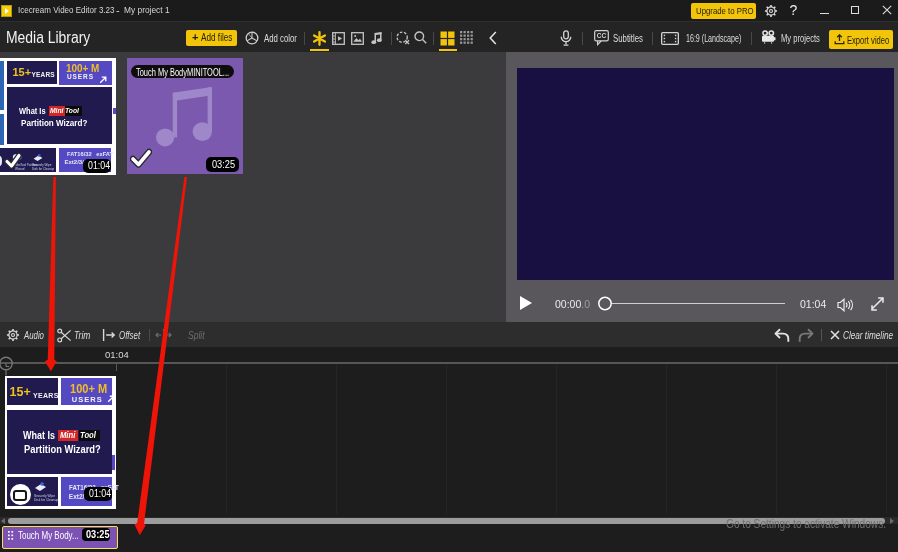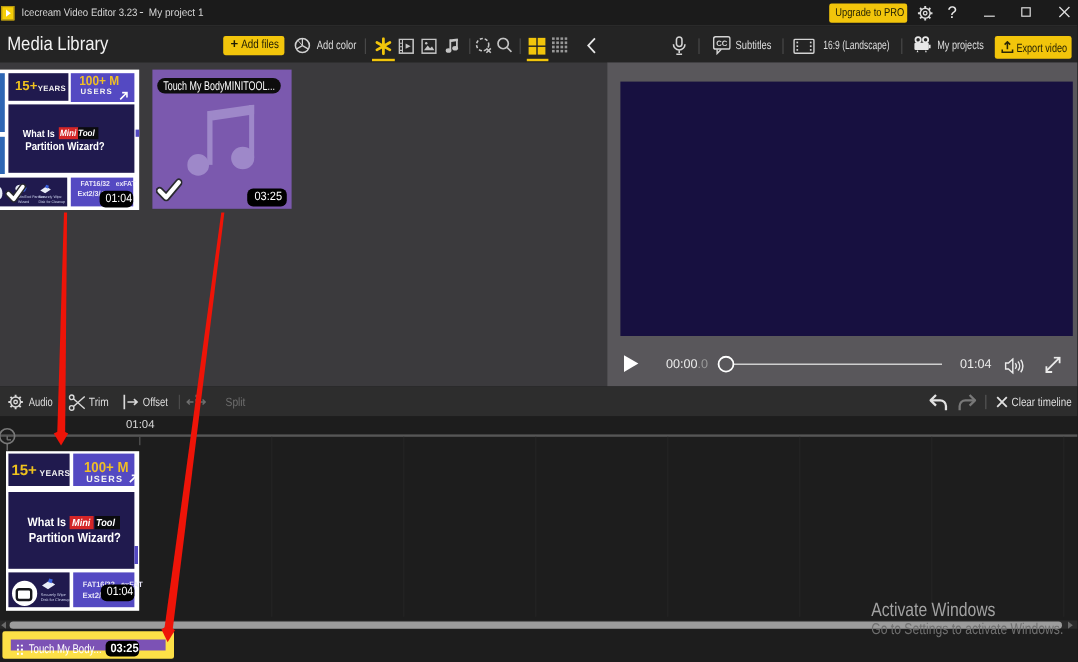--- a/index.html
+++ b/index.html
@@ -186,21 +186,21 @@
     <path d="M9 4.7 a3.2 3.2 0 0 1 0 4.6"></path>
     <path d="M11.3 3.2 a5.8 5.8 0 0 1 0 7.6"></path>
     <path d="M13.6 1.8 a8.4 8.4 0 0 1 0 10.4"></path>
   </svg>
 
   <svg class="abs" style="left:364px;top:245px;" width="15" height="14" viewBox="0 0 15 14" fill="none" stroke="#eaeaea" stroke-width="1.5">
     <path d="M2.2 11.8 L12.8 1.2 M8.2 1 H13 V5.8 M6.8 13 H2 V8.2"></path>
   </svg>
 </div>
 
-<div class="abs" style="left:0;top:322px;width:898px;height:25px;background:#2d2d2d;">
+<div class="abs" style="left:0;top:322px;width:898px;height:25px;background:#2d2d2d;font-style:italic;">
   <svg class="abs" style="left:6px;top:5.5px;" width="14" height="14" viewBox="0 0 15 15" fill="none" stroke="#d8d8d8">
     <g stroke-width="1.7">
       <path d="M7.5 1 V3.2 M7.5 11.8 V14 M1 7.5 H3.2 M11.8 7.5 H14 M2.9 2.9 L4.5 4.5 M10.5 10.5 L12.1 12.1 M12.1 2.9 L10.5 4.5 M4.5 10.5 L2.9 12.1"></path>
     </g>
     <circle cx="7.5" cy="7.5" r="4.4" stroke-width="1.3"></circle>
     <circle cx="7.5" cy="7.5" r="1.6" stroke-width="1.2"></circle>
   </svg>
   <div class="abs" style="left:24px;top:8px;font-size:10px;color:#dedede;"><span class="sx" style="transform:scaleX(0.78);">Audio</span></div>
 
   <svg class="abs" style="left:57px;top:6px;" width="15" height="15" viewBox="0 0 15 15" fill="none" stroke="#d8d8d8" stroke-width="1.2">
@@ -298,35 +298,34 @@
 
     <div class="abs" style="left:79px;top:111px;width:27.5px;height:14px;background:#000;border-radius:5px;"></div>
     <div class="abs" style="left:83.5px;top:112.5px;font-size:10px;color:#fff;"><span class="sx" style="transform:scaleX(0.88);">01:04</span></div>
   </div>
 
   <div class="abs" style="left:0;top:170px;width:898px;height:7px;background:#2a2a2a;"></div>
   <div class="abs" style="left:8px;top:170.5px;width:877px;height:6px;background:#9c9c9c;border-radius:3px;"></div>
   <div class="abs" style="left:1px;top:170.5px;width:0;height:0;border-right:4px solid #6a6a6a;border-top:3px solid transparent;border-bottom:3px solid transparent;"></div>
   <div class="abs" style="left:890px;top:170.5px;width:0;height:0;border-left:4px solid #6a6a6a;border-top:3px solid transparent;border-bottom:3px solid transparent;"></div>
 
-  <div class="abs" style="left:1.5px;top:179px;width:143px;height:22.5px;background:#7c52b5;border:7px solid #fde047;border-radius:2px;box-sizing:border-box;">
+  <div class="abs" style="left:1.5px;top:179px;width:116px;height:22.5px;background:#7c52b5;border:1px solid #fde047;border-radius:2px;box-sizing:border-box;">
     <svg class="abs" style="left:5.5px;top:3.5px;" width="6" height="10" viewBox="0 0 6 10" fill="#fff">
       <rect x="0" y="0" width="1.7" height="1.7"></rect>
         <rect x="3.4" y="0" width="1.7" height="1.7"></rect>
       <rect x="0" y="3.5" width="1.7" height="1.7"></rect>
         <rect x="3.4" y="3.5" width="1.7" height="1.7"></rect>
       <rect x="0" y="7" width="1.7" height="1.7"></rect>
         <rect x="3.4" y="7" width="1.7" height="1.7"></rect>
     </svg>
     <div class="abs" style="left:15px;top:2px;font-size:10.5px;color:#fff;"><span class="sx" style="transform:scaleX(0.76);">Touch My Body...</span></div>
     <div class="abs" style="left:79.5px;top:0.5px;width:27.5px;height:13.5px;background:#000;border-radius:4px;"></div>
     <div class="abs" style="left:83.5px;top:2px;font-size:10px;color:#fff;font-weight:bold;"><span class="sx" style="transform:scaleX(0.92);">03:25</span></div>
   </div>
 
-  <div class="abs" style="left:726px;top:152.5px;font-size:16px;color:#a2a2a2;"><span class="sx" style="transform:scaleX(0.82);">Activate Windows</span></div>
   <div class="abs" style="left:726px;top:168.5px;font-size:13px;color:#6f6f6f;"><span class="sx" style="transform:scaleX(0.78);">Go to Settings to activate Windows.</span></div>
 </div>
 
 <div class="abs" style="left:0;top:58px;width:116px;height:116.5px;background:#fff;">
 
   <div class="abs" style="left:0;top:2.5px;width:3.8px;height:49.5px;background:#2d66b4;"></div>
   <div class="abs" style="left:0;top:56px;width:3.8px;height:30.5px;background:#2d66b4;"></div>
 
   <div class="abs" style="left:6.5px;top:2.5px;width:50px;height:23.5px;background:#201a4e;">
     <div class="abs" style="left:6px;top:5px;font-size:11px;font-weight:bold;color:#efc21e;">15+</div>

